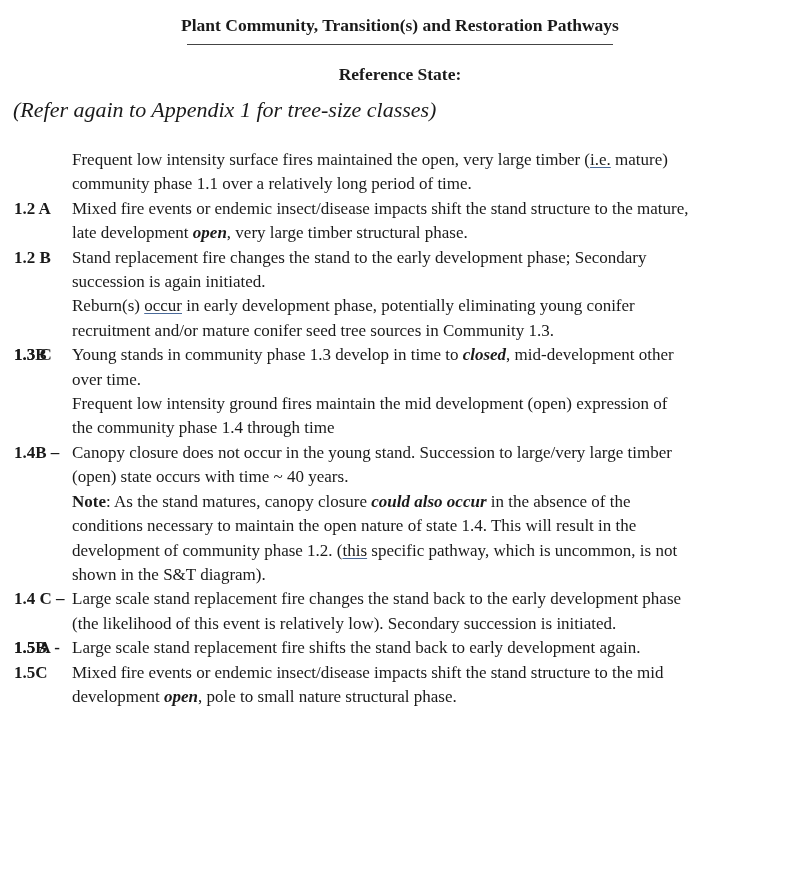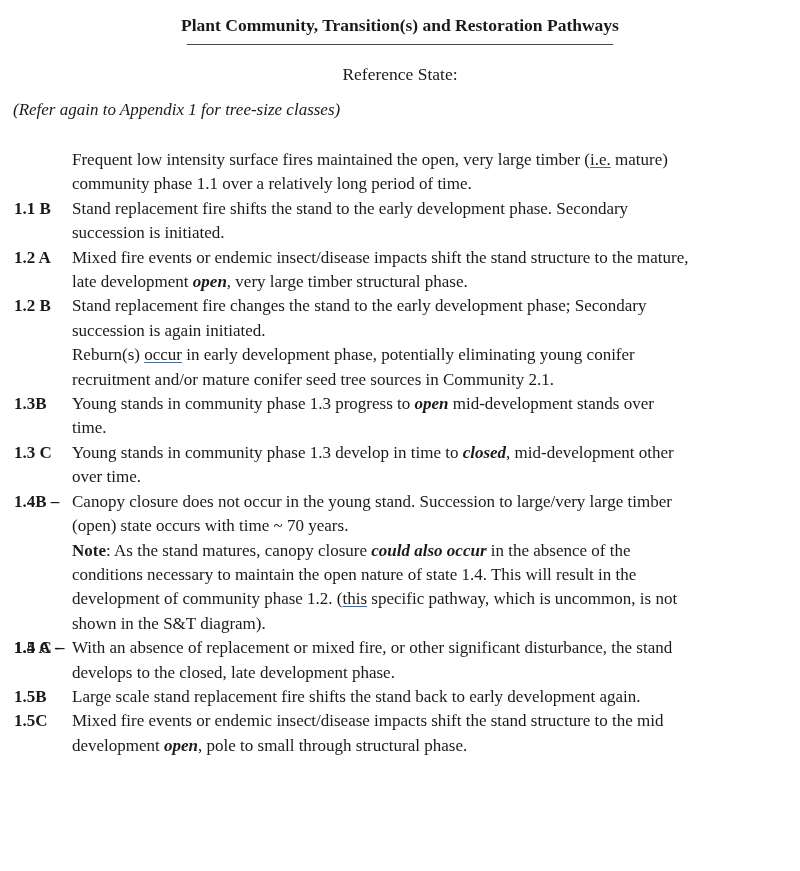--- a/index.html
+++ b/index.html
@@ -39,30 +39,30 @@
     width: 426px;
     height: 0;
     border-top: 1.5px solid #444;
   }
   .subtitle {
     position: absolute;
     left: 0;
     width: 800px;
     top: 63px;
     text-align: center;
-    font-weight: normal;
+    font-weight: bold;
     font-size: 17.5px;
     line-height: 22px;
   }
   .refer-note {
     position: absolute;
     left: 13px;
     top: 99px;
     font-style: italic;
-    font-size: 17px;
+    font-size: 22px;
     line-height: 22px;
   }
   .entries {
     position: absolute;
     left: 0;
     top: 148px;
     width: 708px;
   }
   .entry {
     position: relative;
@@ -97,58 +97,56 @@
   <div class="title-rule"></div>
   <div class="subtitle">Reference State:</div>
   <div class="refer-note">(Refer again to Appendix 1 for tree-size classes)</div>
 
   <div class="entries" id="entries">
 
   <div class="entry">
         <span class="body"><span>Frequent low intensity surface fires maintained the open, very large timber (</span><span class="u">i.e.</span><span> mature) community phase 1.1 over a relatively long period of time.</span></span>
       </div>
       <div class="entry">
-        <span class="label">1.1 B</span>
-        <span class="body"><span>Stand replacement fire shifts the stand to the early development phase. Secondary succession is initiated.</span></span>
-      </div>
-      <div class="entry">
         <span class="label">1.2 A</span>
         <span class="body"><span>Mixed fire events or endemic insect/disease impacts shift the stand structure to the mature, late development </span><span class="it">open</span><span>, very large timber structural phase.</span></span>
       </div>
       <div class="entry">
         <span class="label">1.2 B</span>
         <span class="body"><span>Stand replacement fire changes the stand to the early development phase; Secondary succession is again initiated.</span></span>
       </div>
       <div class="entry">
-        <span class="body"><span>Reburn(s) </span><span class="u">occur</span><span> in early development phase, potentially eliminating young conifer recruitment and/or mature conifer seed tree sources in Community 2.1.</span></span>
+        <span class="body"><span>Reburn(s) </span><span class="u">occur</span><span> in early development phase, potentially eliminating young conifer recruitment and/or mature conifer seed tree sources in Community 1.3.</span></span>
       </div>
       <div class="entry">
         <span class="label">1.3B</span>
-        <span class="body"><span>Young stands in community phase 1.3 progress to </span><span class="it">open</span><span> mid-development stands over time.</span></span>
       </div>
       <div class="entry">
         <span class="label">1.3 C</span>
         <span class="body"><span>Young stands in community phase 1.3 develop in time to </span><span class="it">closed</span><span>, mid-development other over time.</span></span>
       </div>
       <div class="entry">
+        <span class="body"><span>Frequent low intensity ground fires maintain the mid development (open) expression of the community phase 1.4 through time</span></span>
+      </div>
+      <div class="entry">
         <span class="label">1.4B –</span>
-        <span class="body"><span>Canopy closure does not occur in the young stand. Succession to large/very large timber (open) state occurs with time ~ 70 years.</span></span>
+        <span class="body"><span>Canopy closure does not occur in the young stand. Succession to large/very large timber (open) state occurs with time ~ 40 years.</span></span>
       </div>
       <div class="entry">
         <span class="body"><span class="b">Note</span><span>: As the stand matures, canopy closure </span><span class="it">could also occur</span><span> in the absence of the conditions necessary to maintain the open nature of state 1.4. This will result in the development of community phase 1.2. (</span><span class="u">this</span><span> specific pathway, which is uncommon, is not shown in the S&amp;T diagram).</span></span>
       </div>
       <div class="entry">
         <span class="label">1.4 C –</span>
+        <span class="body"><span>Large scale stand replacement fire changes the stand back to the early development phase (the likelihood of this event is relatively low). Secondary succession is initiated.</span></span>
       </div>
       <div class="entry">
         <span class="label">1.5 A -</span>
-        <span class="body"><span>With an absence of replacement or mixed fire, or other significant disturbance, the stand develops to the closed, late development phase.</span></span>
       </div>
       <div class="entry">
         <span class="label">1.5B</span>
         <span class="body"><span>Large scale stand replacement fire shifts the stand back to early development again.</span></span>
       </div>
       <div class="entry">
         <span class="label">1.5C</span>
-        <span class="body"><span>Mixed fire events or endemic insect/disease impacts shift the stand structure to the mid development </span><span class="it">open</span><span>, pole to small through structural phase.</span></span>
+        <span class="body"><span>Mixed fire events or endemic insect/disease impacts shift the stand structure to the mid development </span><span class="it">open</span><span>, pole to small nature structural phase.</span></span>
       </div>
     </div>
 </div>
 
 </body></html>

